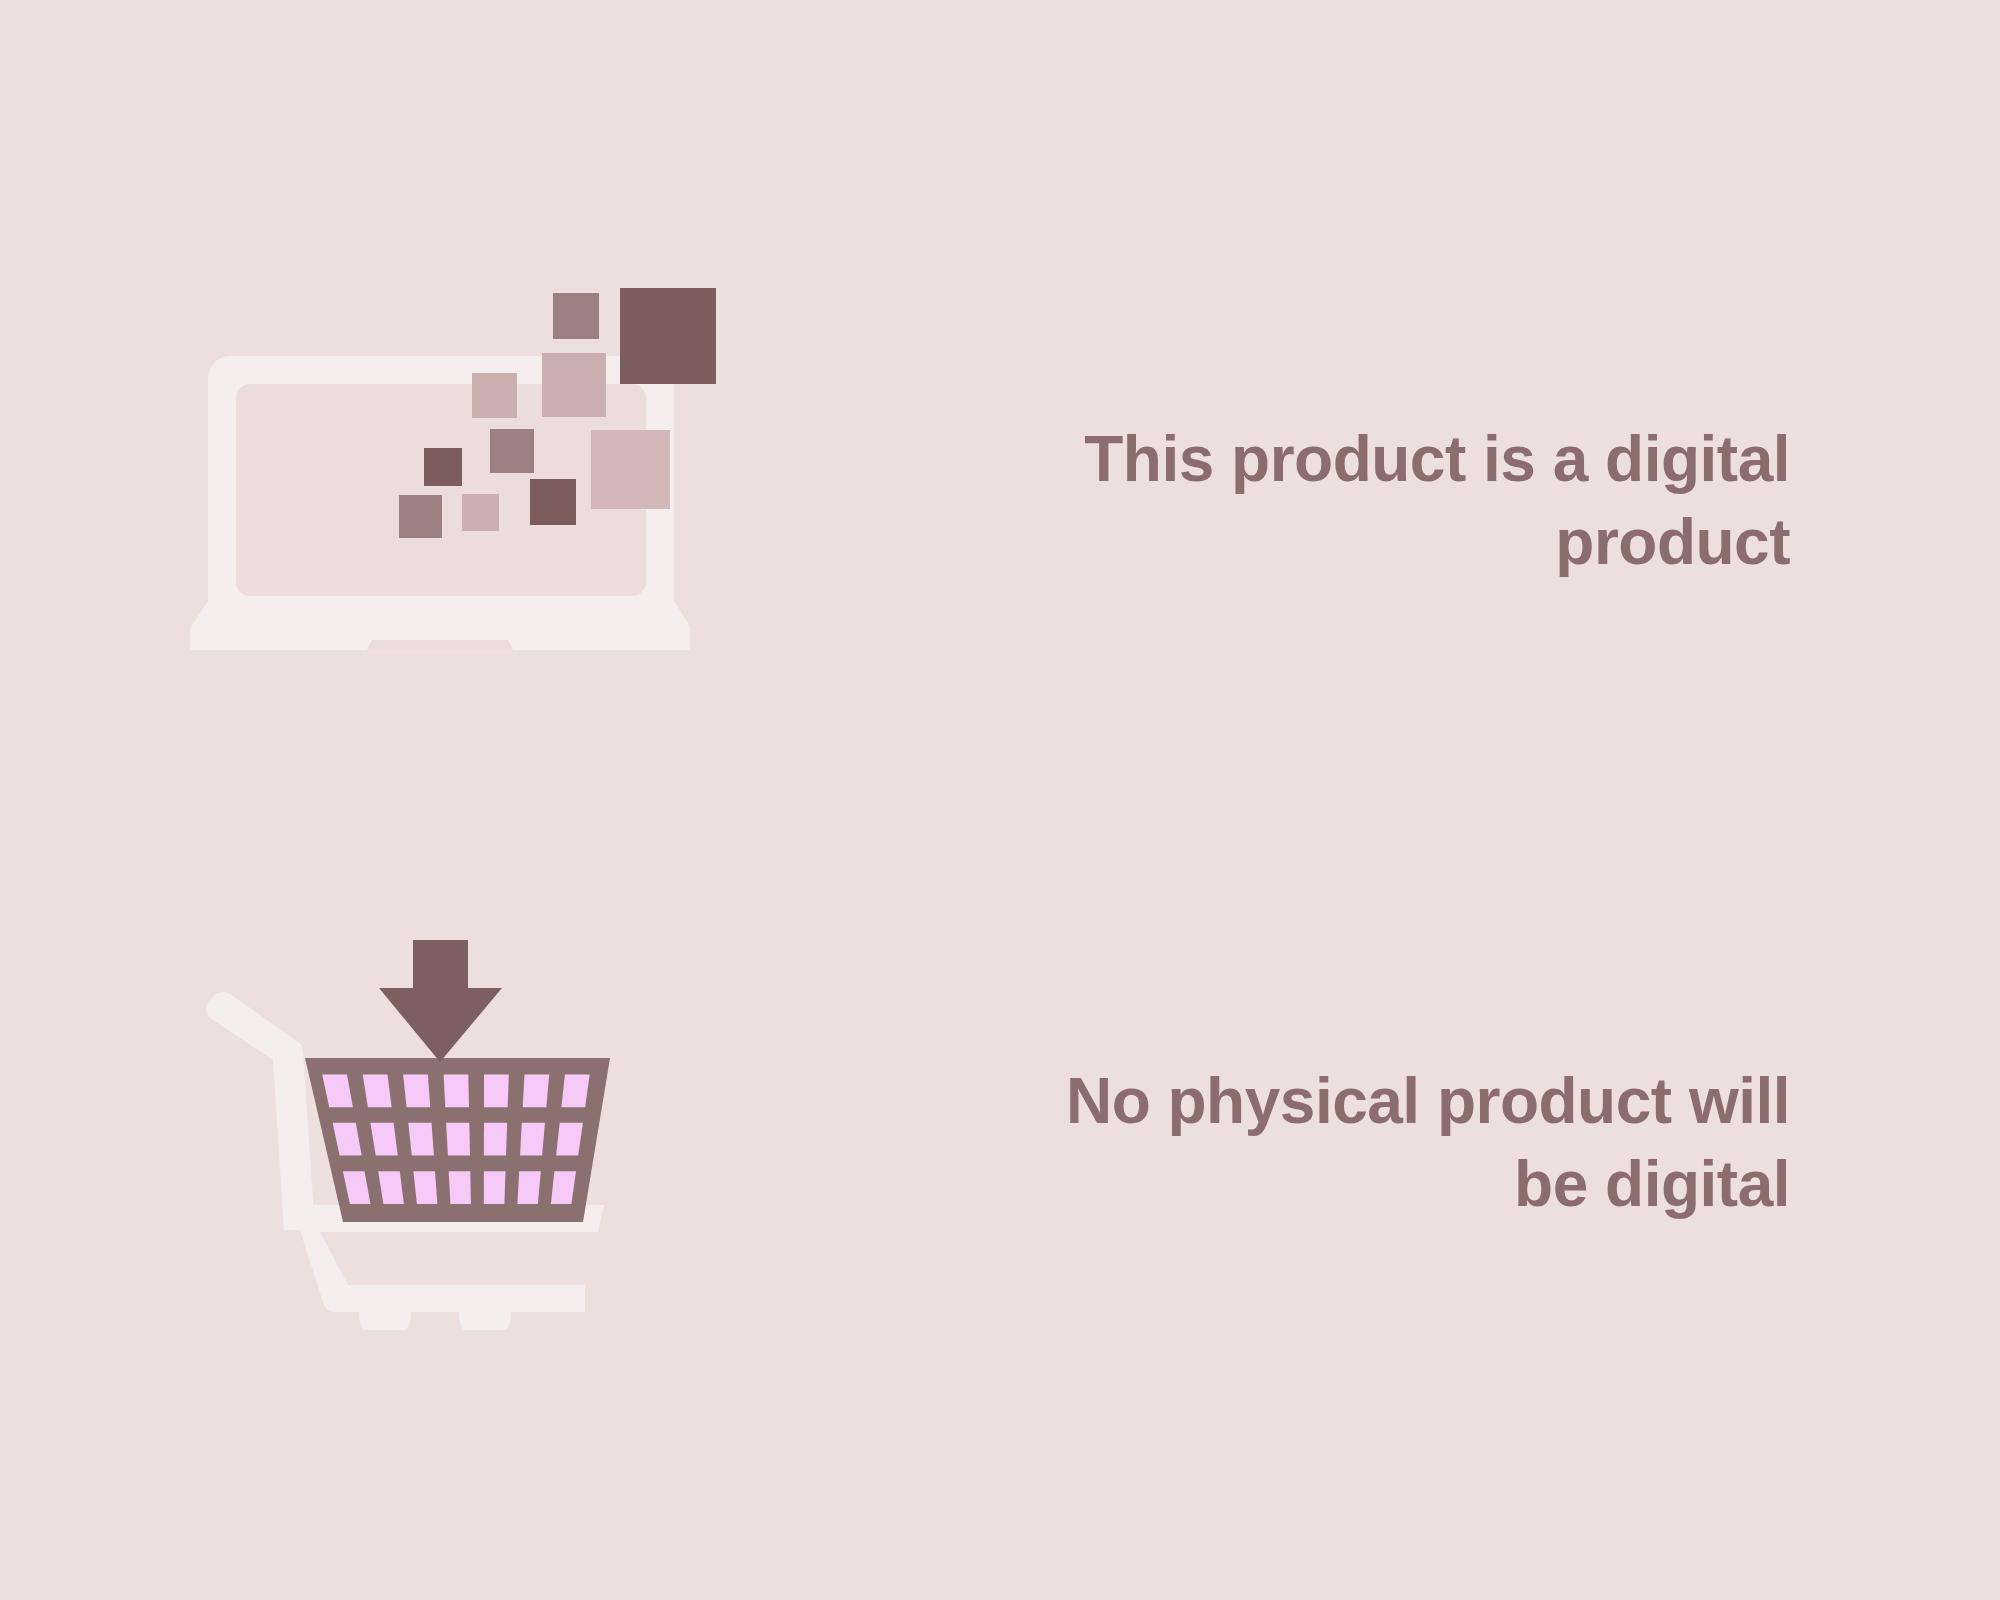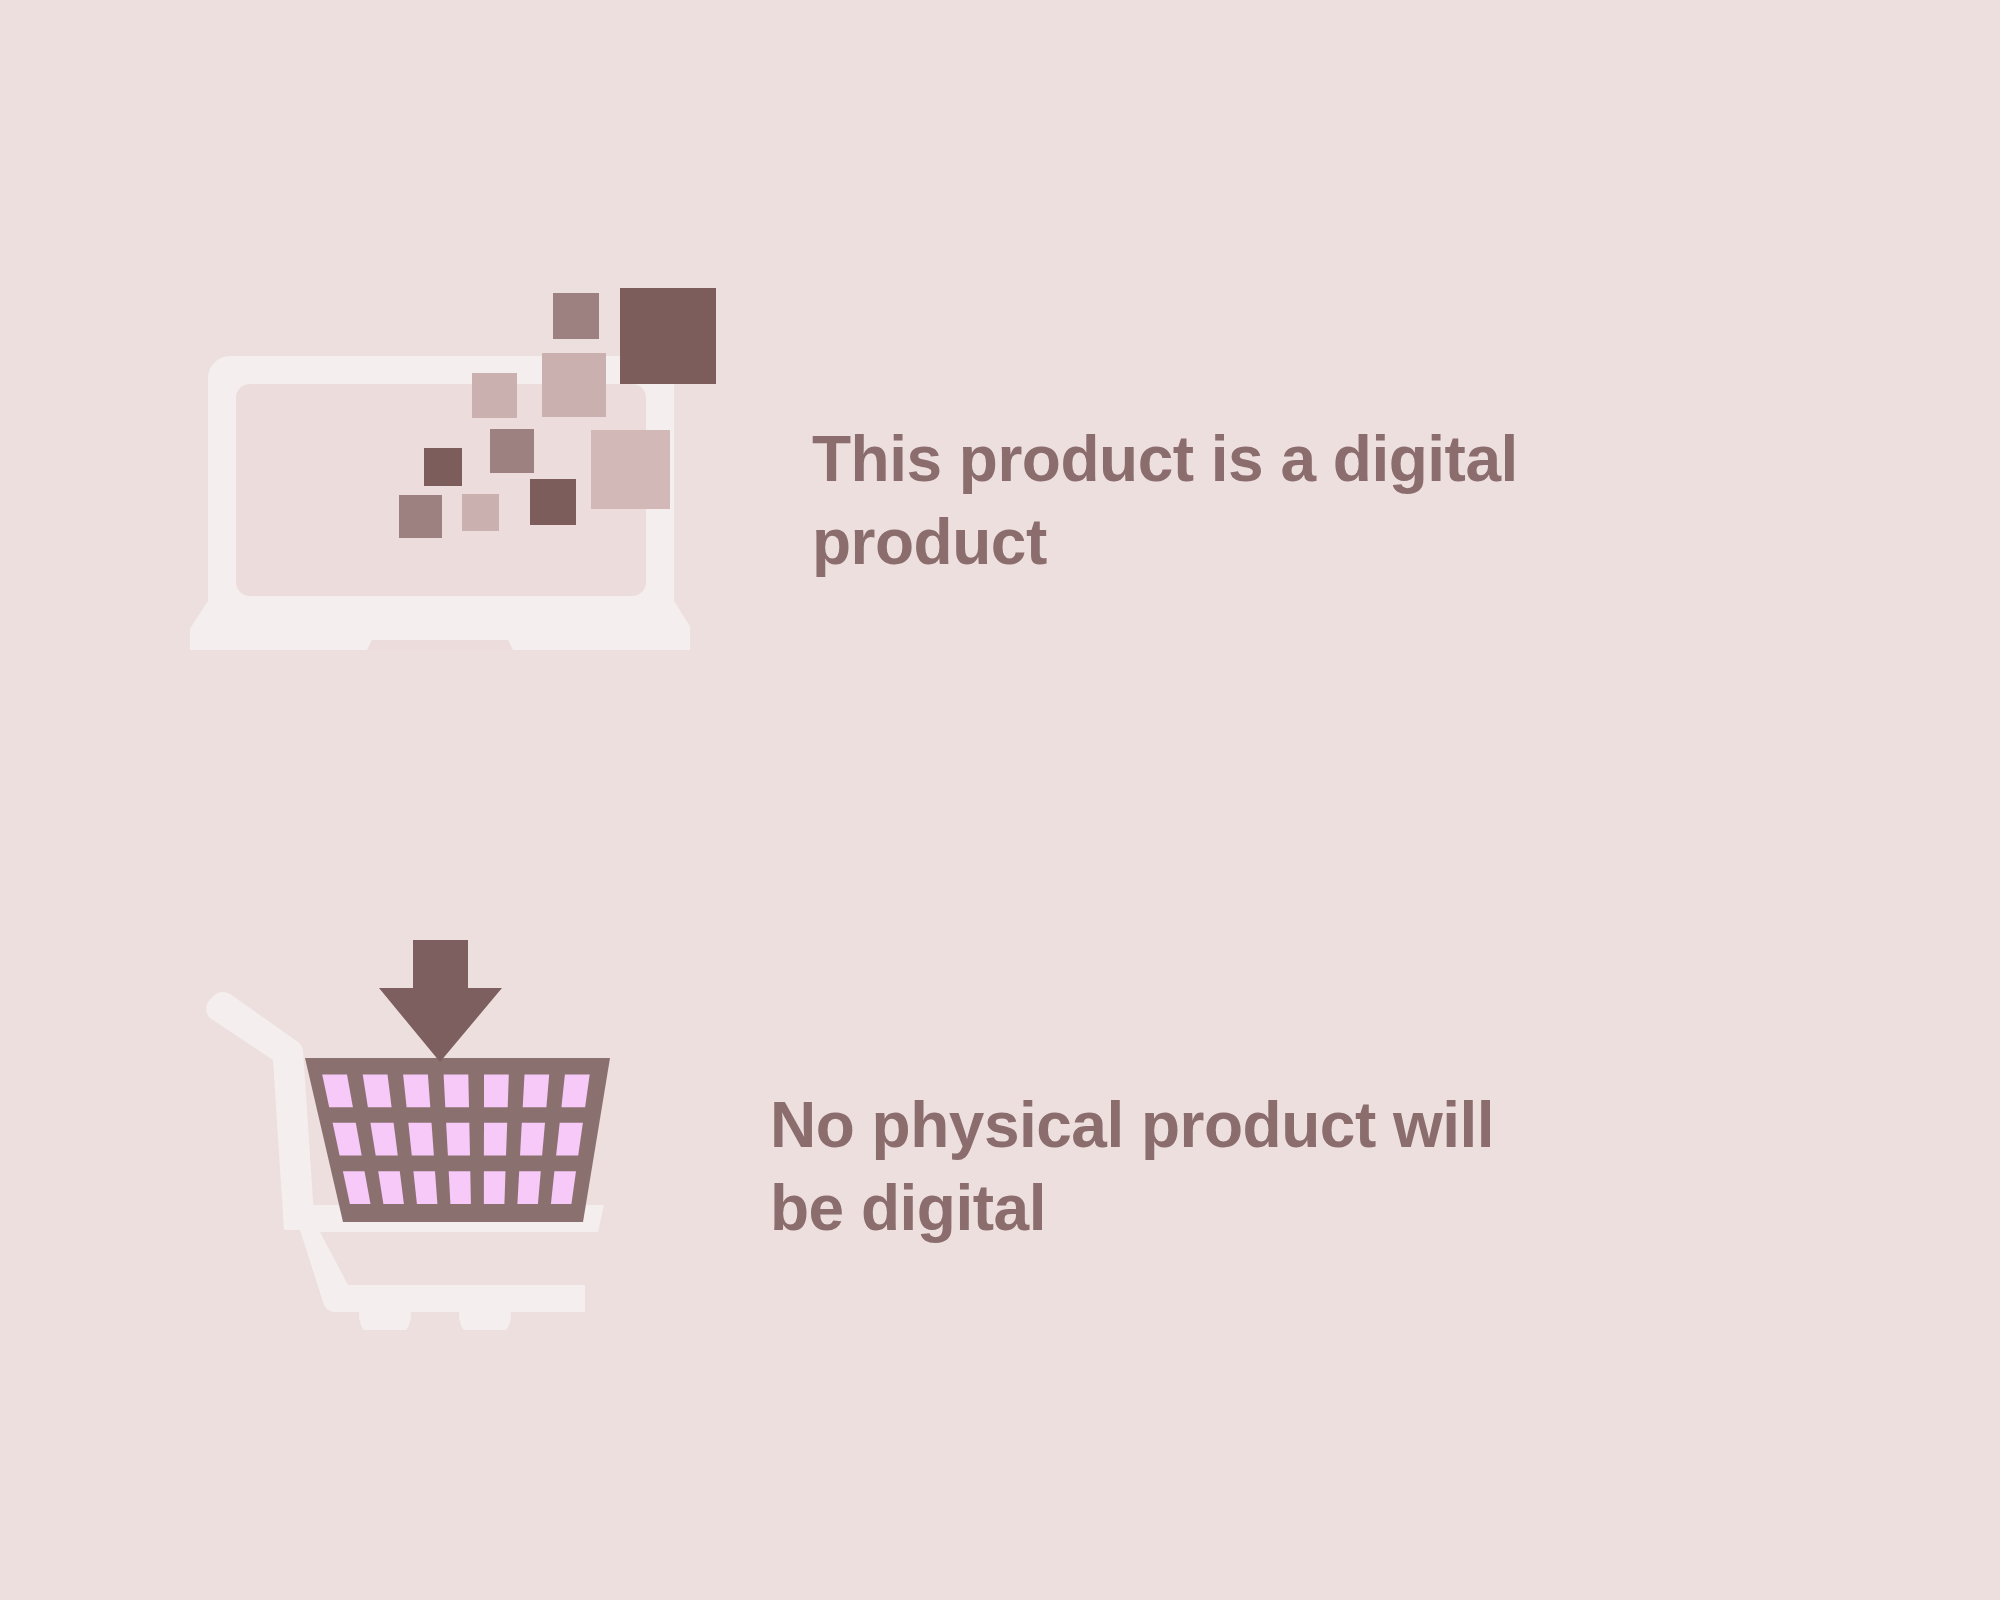--- a/index.html
+++ b/index.html
@@ -26,32 +26,32 @@
     letter-spacing: -0.5px;
     color: #8b6d6d;
     text-align: center;
   }
   #laptop-icon { position: absolute; left: 190px; top: 230px; width: 500px; height: 420px; }
   #squares-cluster { position: absolute; left: 380px; top: 270px; width: 360px; height: 280px; }
   .sq { position: absolute; }
 
   #caption-digital {
     position: absolute;
-    left: 812px; top: 418px;
+    left: 770px; top: 418px;
     width: 1020px;
-    text-align: left;
+    text-align: right;
   }
 
   
   #cart-icon { position: absolute; left: 180px; top: 930px; width: 470px; height: 400px; }
   #caption-shipped {
     position: absolute;
-    left: 770px; top: 1084px;
+    left: 770px; top: 1060px;
     width: 1020px;
-    text-align: left;
+    text-align: right;
   }
 </style>
 </head>
 <body>
 
 <div id="stage">
 
   <div id="laptop-icon">
     <svg width="500" height="420" viewBox="0 0 500 420">
 

